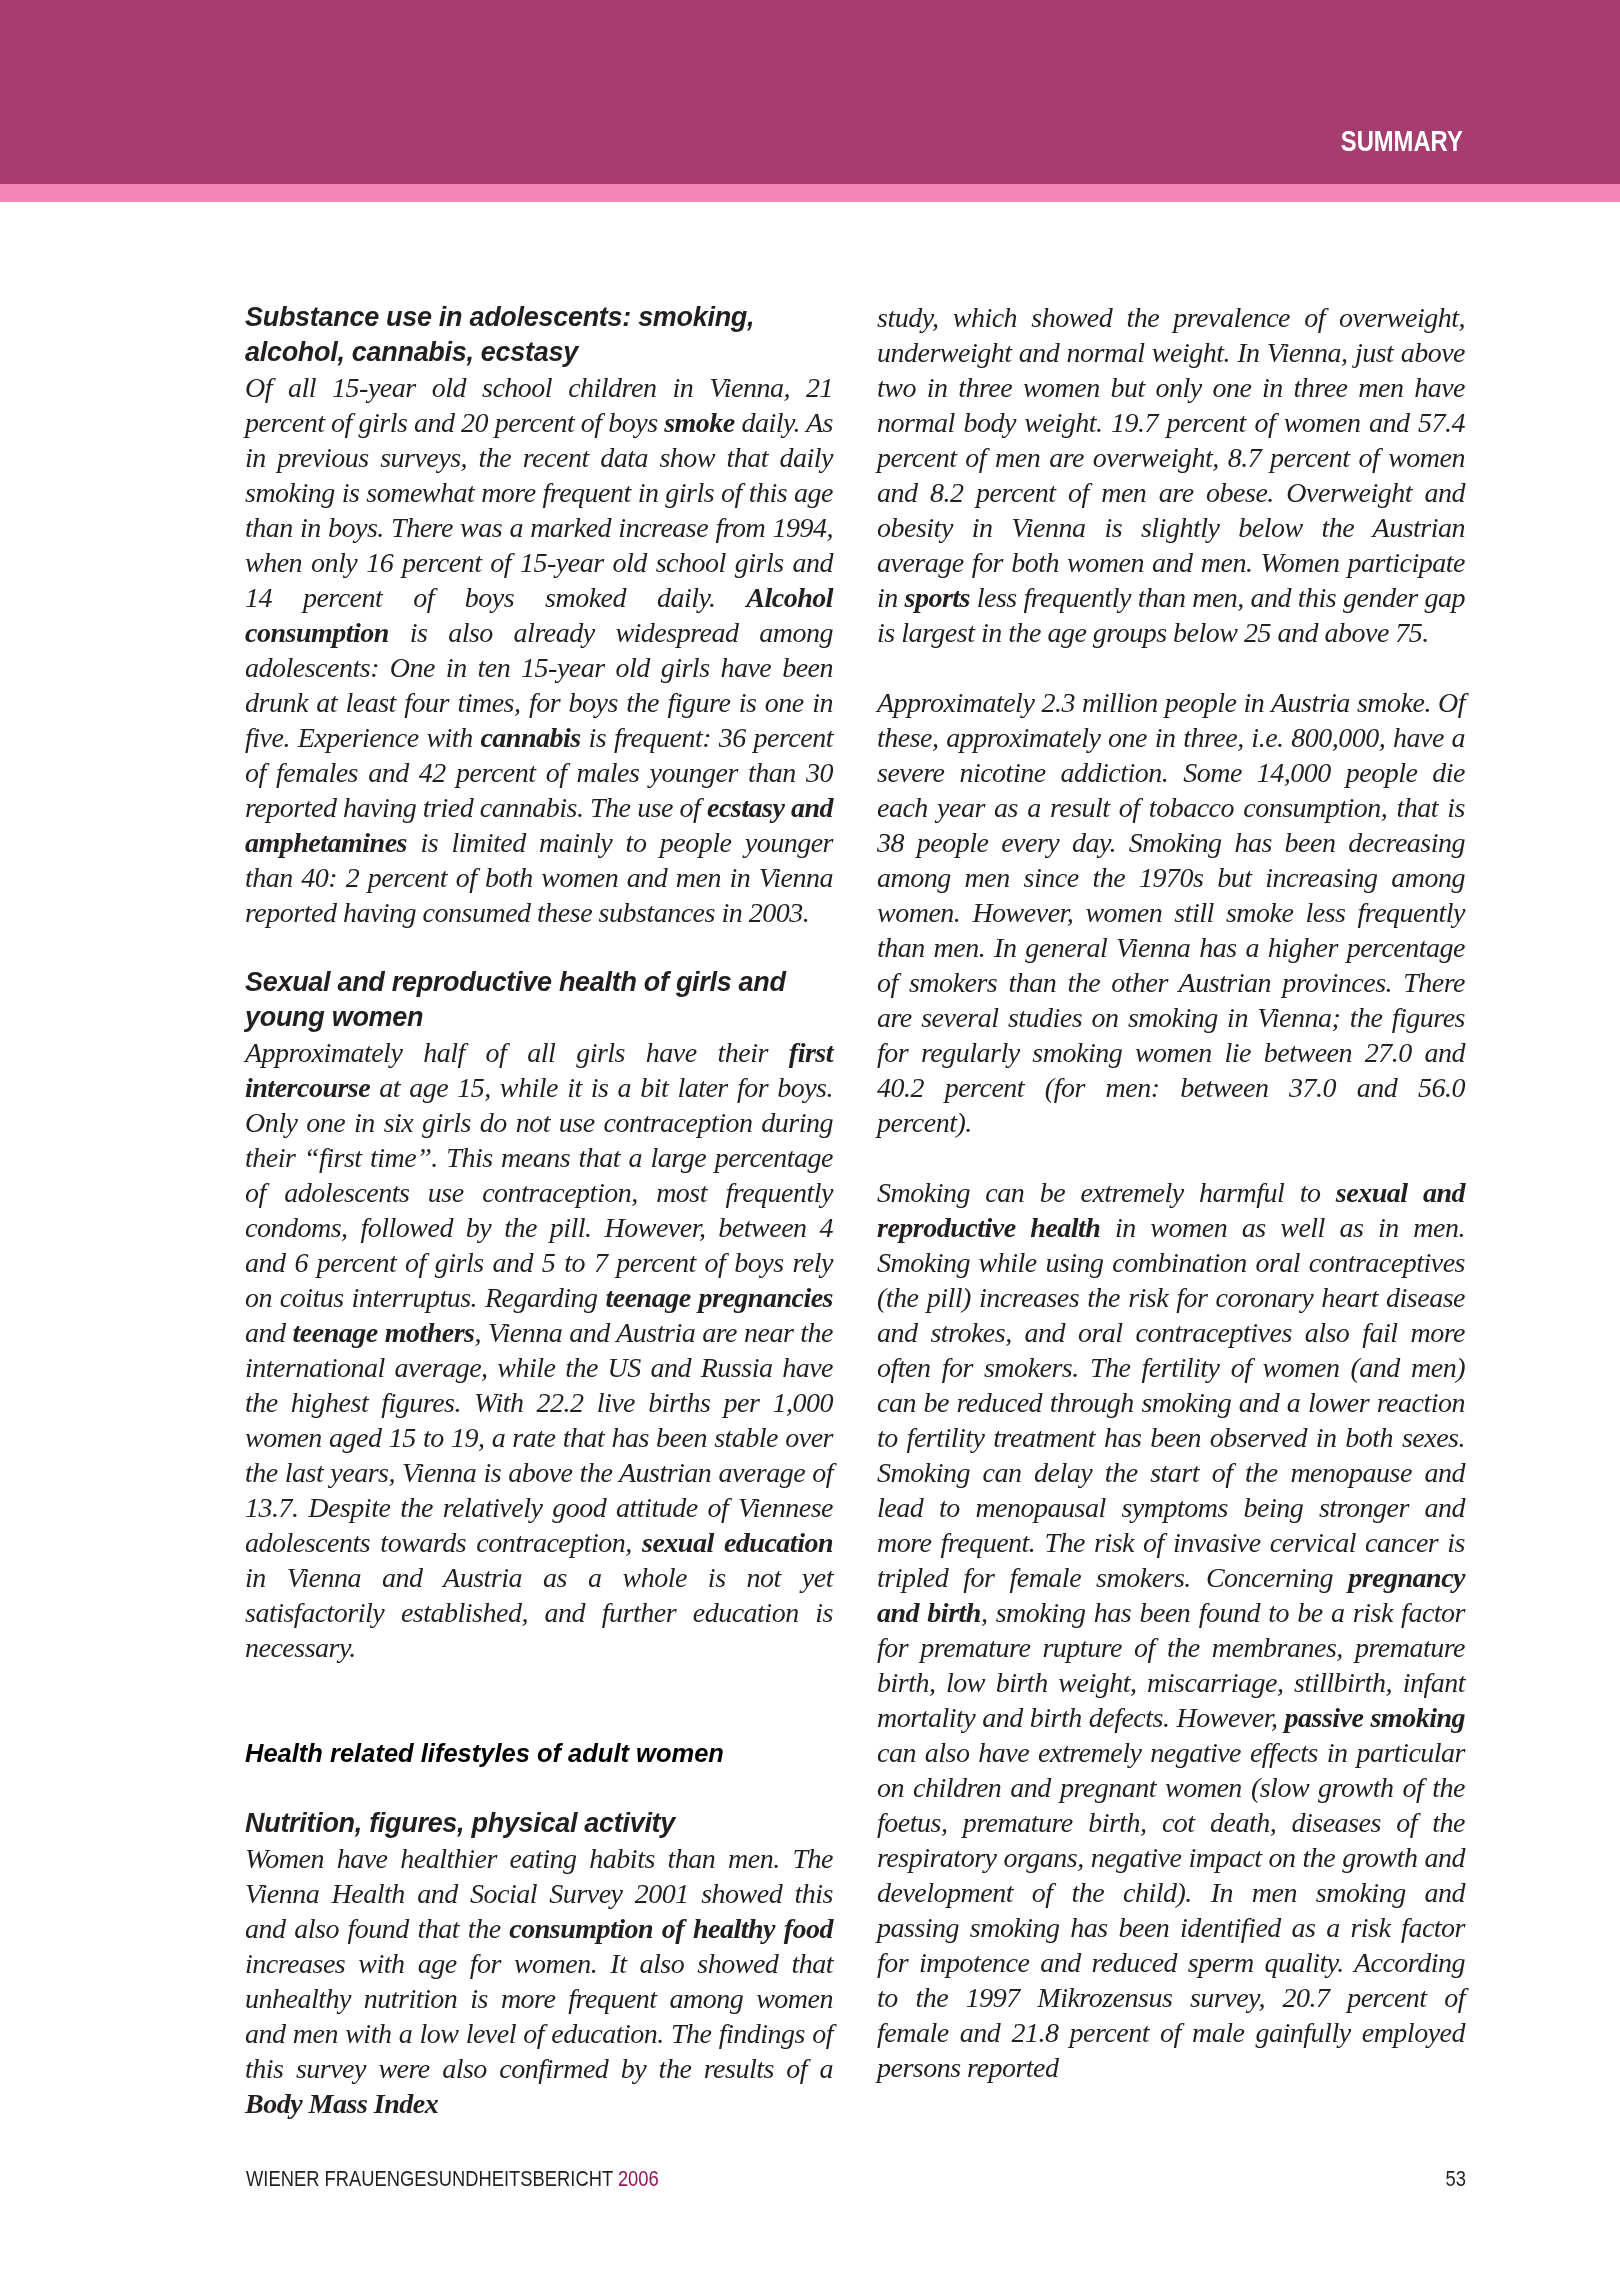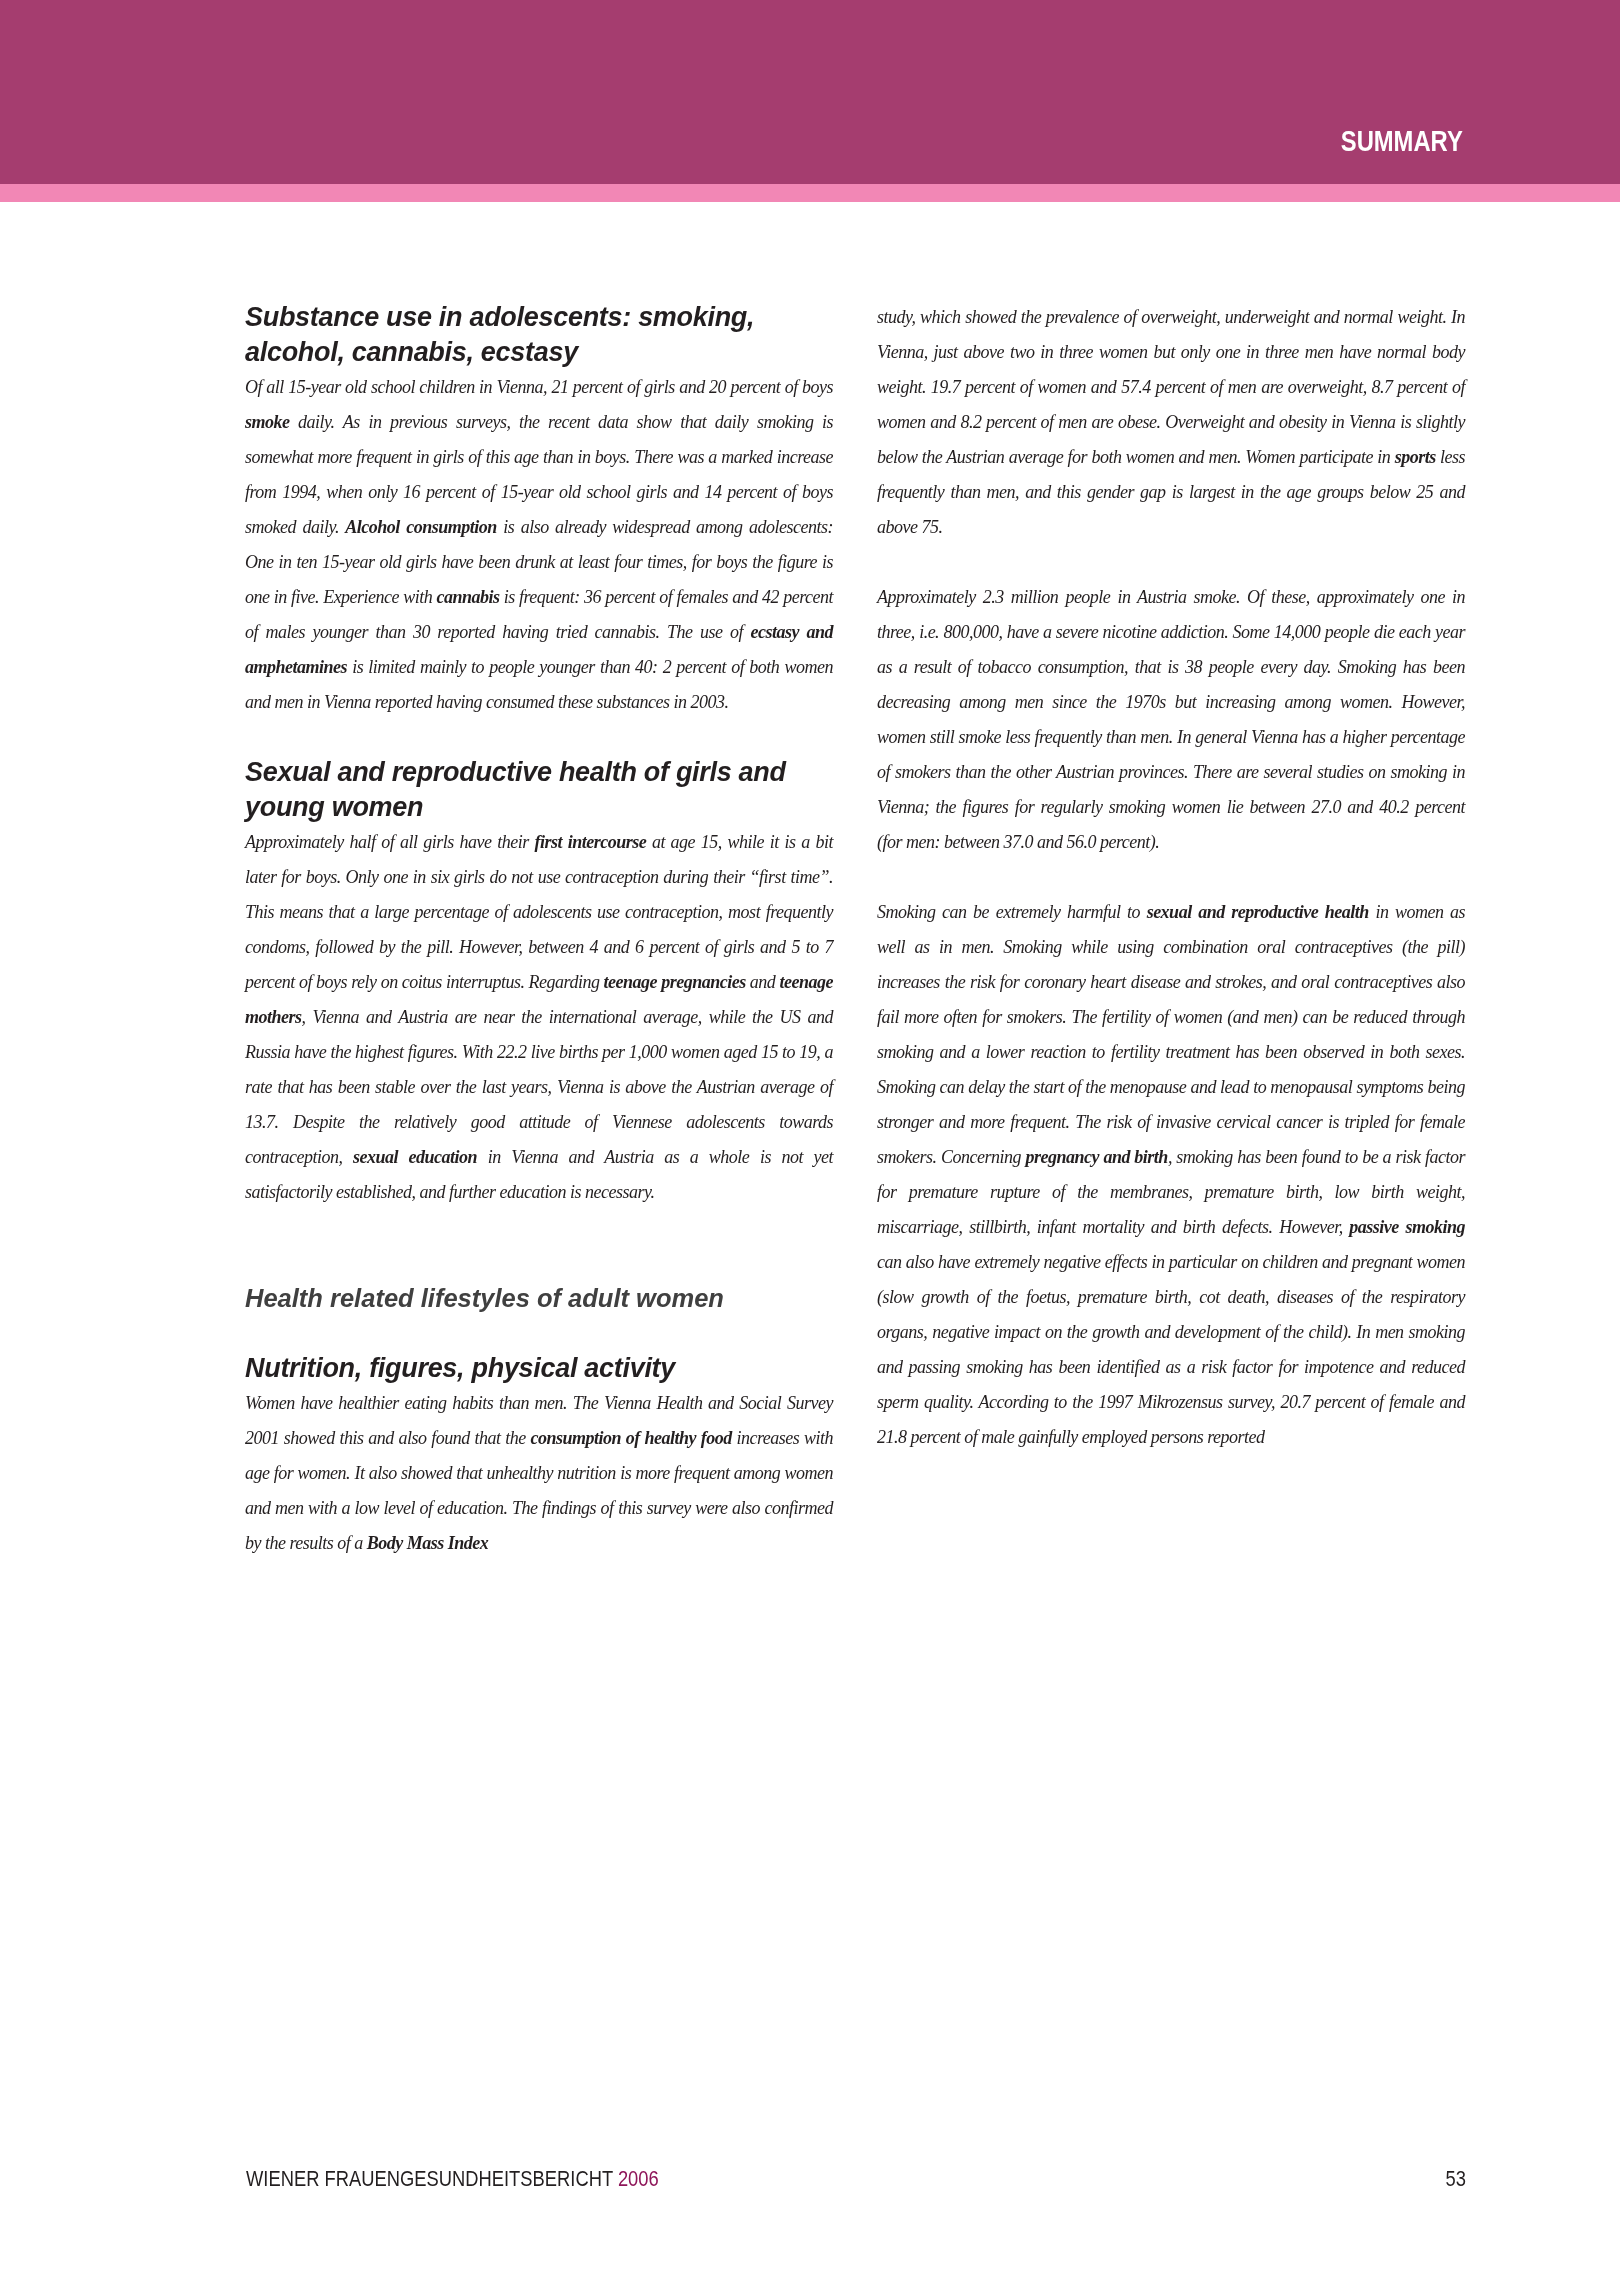--- a/index.html
+++ b/index.html
@@ -27,24 +27,24 @@
   }
   .col-left { left: 245px; }
   .col-right { left: 877px; top: 300px; }
   .h3 {
     font-family: "Liberation Sans", sans-serif; font-weight: bold; font-style: italic;
     font-size: 27px; line-height: 35px; color: #231f20; margin: 0;
     letter-spacing: -0.3px;
   }
   .h2 {
     font-family: "Liberation Sans", sans-serif; font-weight: bold; font-style: italic;
-    font-size: 25.5px; line-height: 35px; color: #404040; margin: 0;
+    font-size: 25.5px; line-height: 35px; color: #000000; margin: 0;
   }
   p.body {
-    margin: 0; font-style: italic; font-size: 18px; line-height: 35px;
+    margin: 0; font-style: italic; font-size: 28px; line-height: 35px;
     text-align: justify; hyphens: manual; letter-spacing: -0.5px;
     font-family: "Liberation Serif", serif;
   }
   p.body b { font-weight: bold; }
   .gap-sm { height: 35px; }
   .gap-md { height: 71px; }
   .footer-title {
     position: absolute; left: 246px; top: 2166px;
     font-family: "Liberation Sans", sans-serif; font-size: 21.6px; color: #231f20;
     transform: scaleX(0.85); transform-origin: left center;

